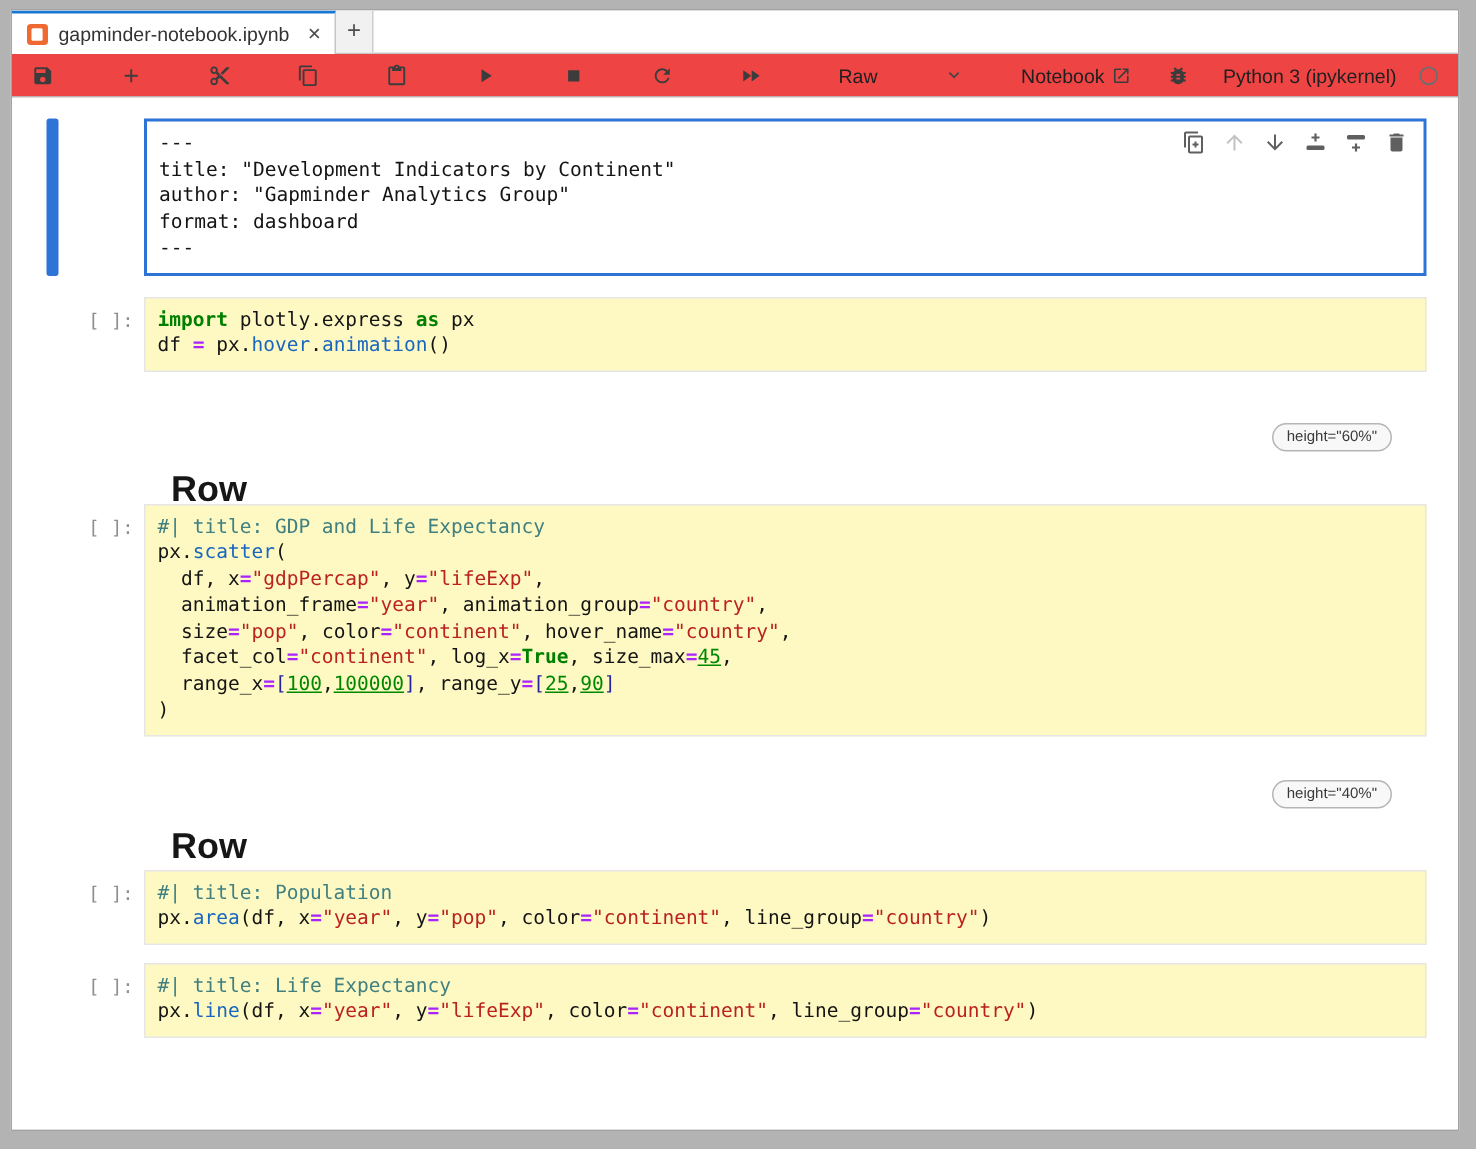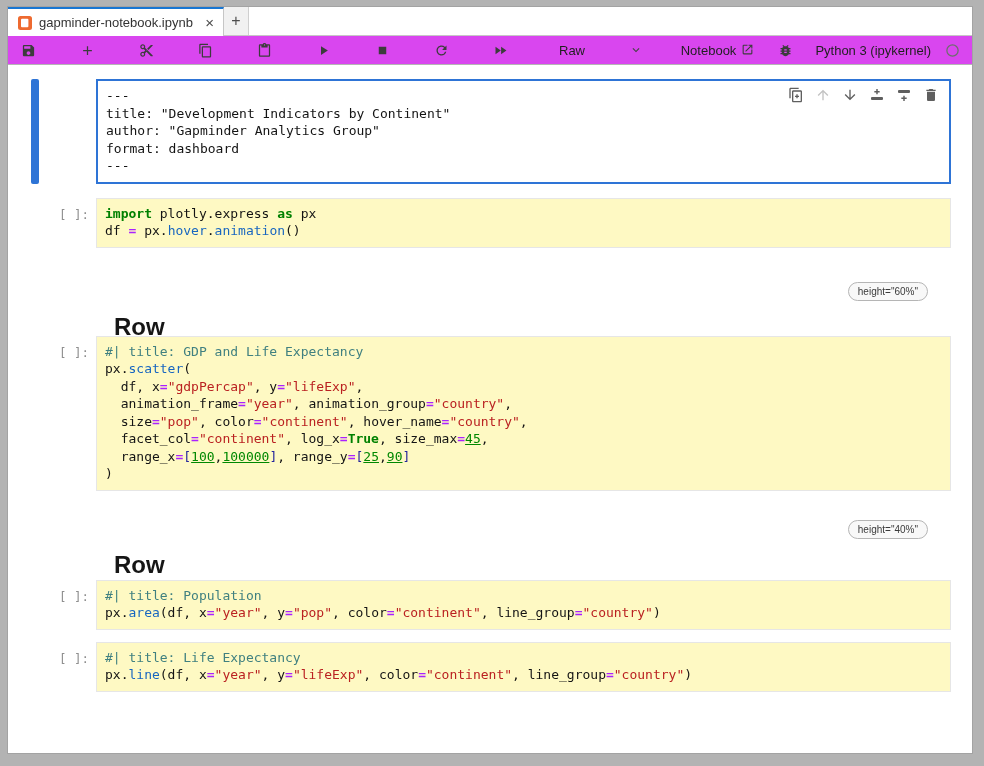--- a/index.html
+++ b/index.html
@@ -9,28 +9,28 @@
 
   
   .tabbar{height:28px;flex:0 0 28px;display:flex;align-items:stretch;background:#fff;border-bottom:1px solid #c6c6c6;position:relative;}
   .tab{display:flex;align-items:center;gap:7px;width:216px;box-sizing:border-box;padding:0 8px 0 10px;background:#fff;border-top:2px solid #1976d2;border-right:1px solid #c6c6c6;margin-bottom:-1px;z-index:2;cursor:default;}
   .tab-title{font-size:13px;color:#333;white-space:nowrap;flex:1;}
   .tab-close{font-size:15px;color:#4d4d4d;line-height:14px;padding:0 1px;cursor:pointer;}
   .newtab{width:24px;display:flex;align-items:center;justify-content:center;background:#f1f1f1;border-right:1px solid #cfcfcf;color:#4d4d4d;font-size:16px;cursor:pointer;}
   .nbicon{width:14px;height:14px;flex:0 0 14px;}
 
   
-  .toolbar{height:28px;flex:0 0 28px;display:flex;align-items:center;background:#d946ef;border-bottom:1px solid #b5b5b5;padding:0 12px 0 6px;gap:30px;}
+  .toolbar{height:28px;flex:0 0 28px;display:flex;align-items:center;background:#ef4444;border-bottom:1px solid #b5b5b5;padding:0 12px 0 6px;gap:30px;}
   .tbtn{width:29px;height:26px;display:flex;align-items:center;justify-content:center;color:#3c3c3c;cursor:pointer;background:none;border:none;padding:0;}
   .tbtn svg{width:15px;height:15px;display:block;}
   .celltype{margin-left:14px;width:84px;display:flex;align-items:center;justify-content:space-between;cursor:pointer;}
   .celltype-label{font-size:13px;color:#1f1f1f;}
   .celltype svg{width:14px;height:14px;color:#444;}
   .tb-right{margin-left:auto;display:flex;align-items:center;gap:0;}
-  .nbmode{display:flex;gap:5px;font-size:13px;color:#1f1f1f;cursor:pointer;}
+  .nbmode{display:flex;align-items:center;gap:5px;font-size:13px;color:#1f1f1f;cursor:pointer;}
   .nbmode svg{width:13px;height:13px;color:#3c3c3c;}
   .bugbtn{margin:0 15px 0 17px;}
   .kernel-name{font-size:13px;color:#1f1f1f;cursor:pointer;}
   .kernel-status{margin-left:14px;width:15px;height:15px;color:#6e6e6e;}
   .kernel-status svg{width:15px;height:15px;display:block;}
 
   
   .content{flex:1;background:#fff;overflow:hidden;padding-top:14px;position:relative;}
   .cell-row{display:flex;margin-right:21px;position:relative;}
   .gutter{flex:0 0 88px;box-sizing:border-box;text-align:right;padding:7px 7px 0 0;}

